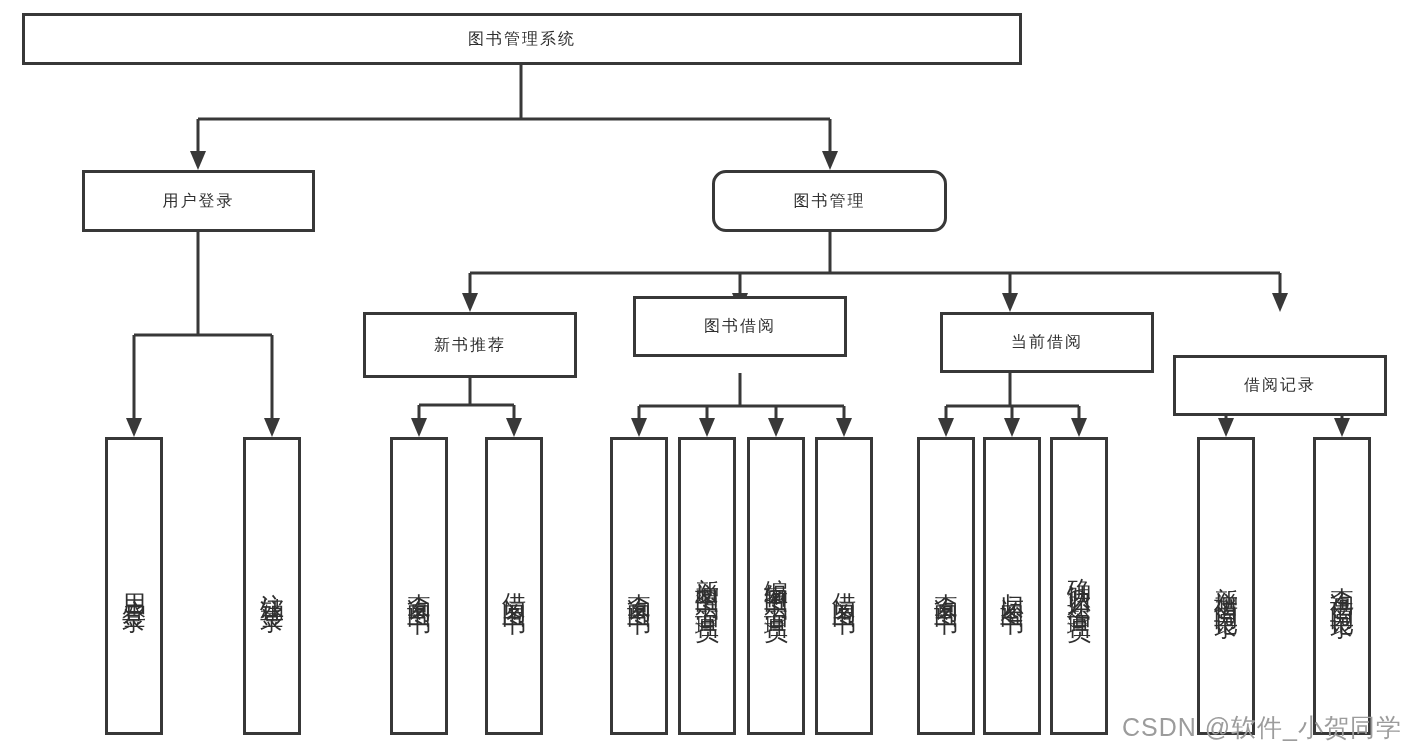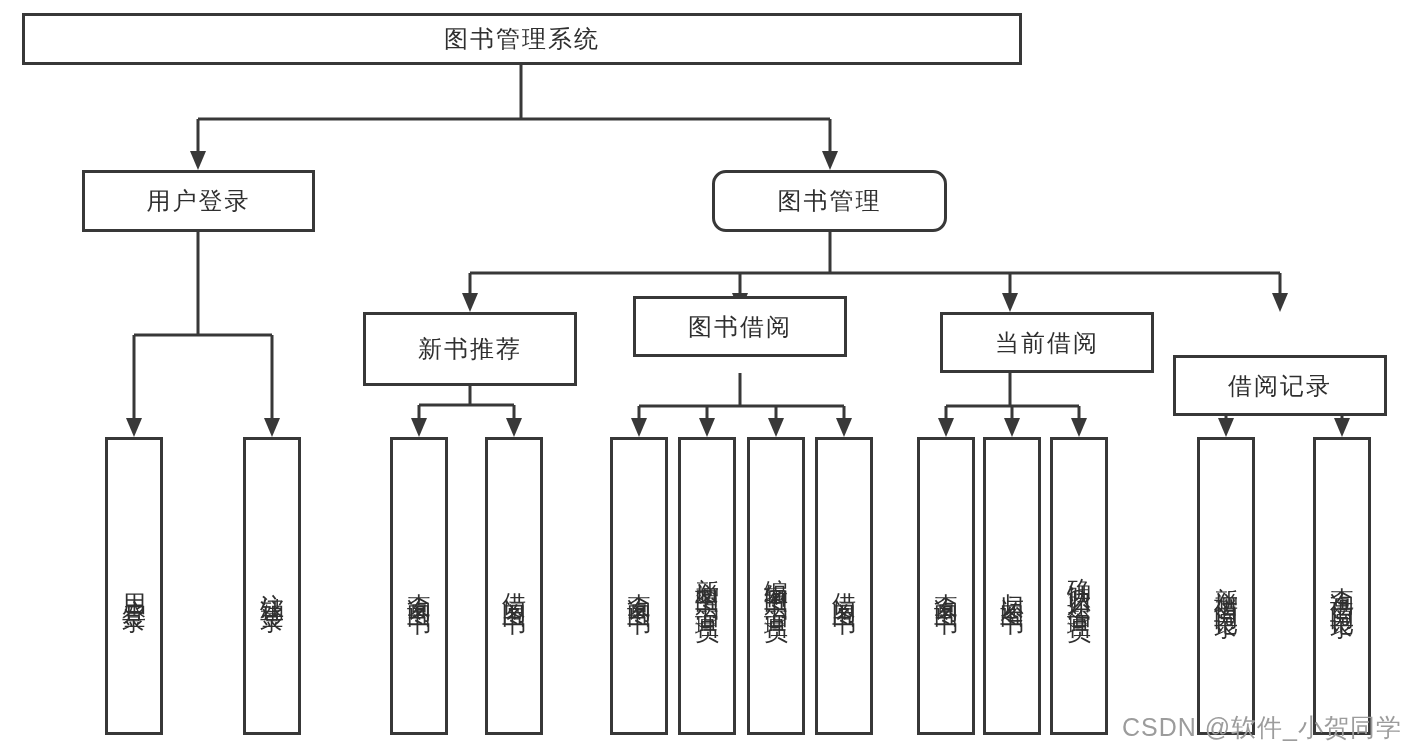--- a/index.html
+++ b/index.html
@@ -28,21 +28,21 @@
   .nbox {
     position: absolute;
     box-sizing: border-box;
     border: 3px solid var(--line);
     background: var(--bg);
     display: flex;
     align-items: center;
     justify-content: center;
     color: var(--text);
   }
-  .hbox { font-size: 24px; letter-spacing: 2px; white-space: nowrap; font-family: Liberation Mono, monospace; }
+  .hbox { font-size: 16px; letter-spacing: 2px; white-space: nowrap; font-family: Liberation Mono, monospace; }
   .leaf span {
     writing-mode: vertical-rl;
     font-size: 24px;
     letter-spacing: 6px;
     line-height: 1;
   }
   .watermark {
     position: absolute;
     right: 3px;
     bottom: 3px;
@@ -105,21 +105,21 @@
     <span>图书管理系统</span>
   </div>
 
   <div class="nbox hbox" style="left:82px; top:170px; width:233px; height:62px;">
     <span>用户登录</span>
   </div>
   <div class="nbox hbox" style="left:712px; top:170px; width:235px; height:62px;border-radius:14px;">
     <span>图书管理</span>
   </div>
 
-  <div class="nbox hbox" style="left:363px; top:312px; width:214px; height:74px;">
+  <div class="nbox hbox" style="left:363px; top:312px; width:214px; height:66px;">
     <span>新书推荐</span>
   </div>
   <div class="nbox hbox" style="left:633px; top:296px; width:214px; height:61px;text-align:right;">
     <span>图书借阅</span>
   </div>
   <div class="nbox hbox" style="left:940px; top:312px; width:214px; height:61px;">
     <span>当前借阅</span>
   </div>
   <div class="nbox hbox" style="left:1173px; top:312px; width:214px; height:61px;margin-top:43px;">
     <span>借阅记录</span>

